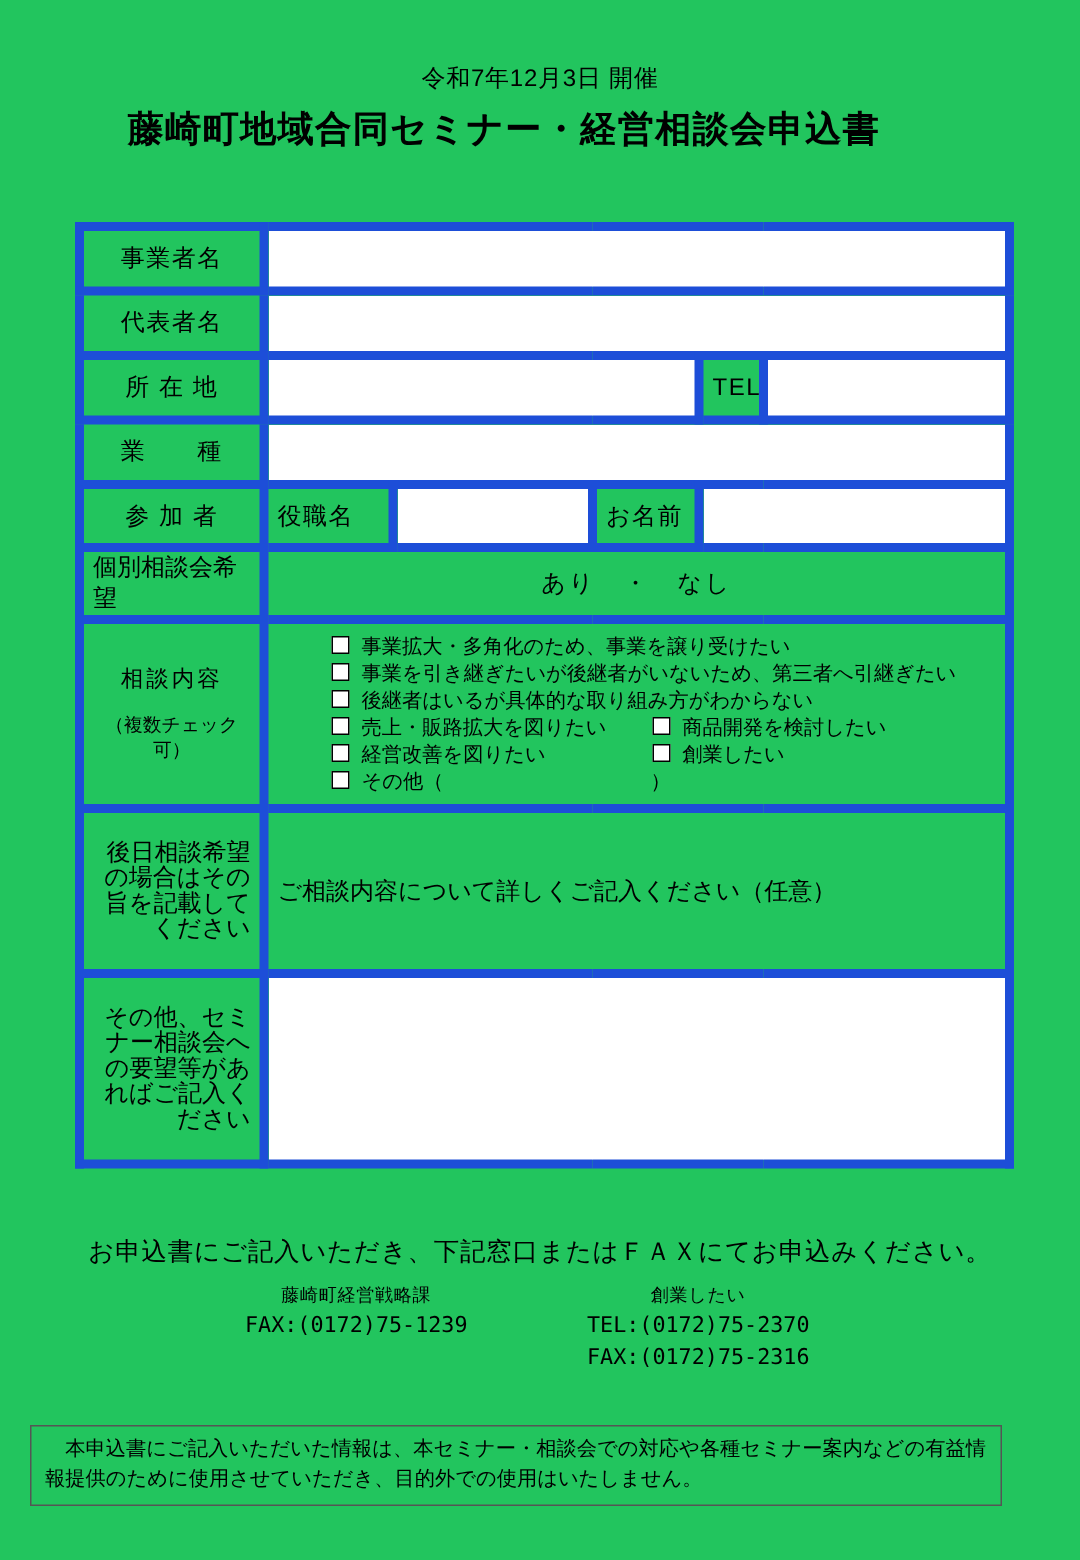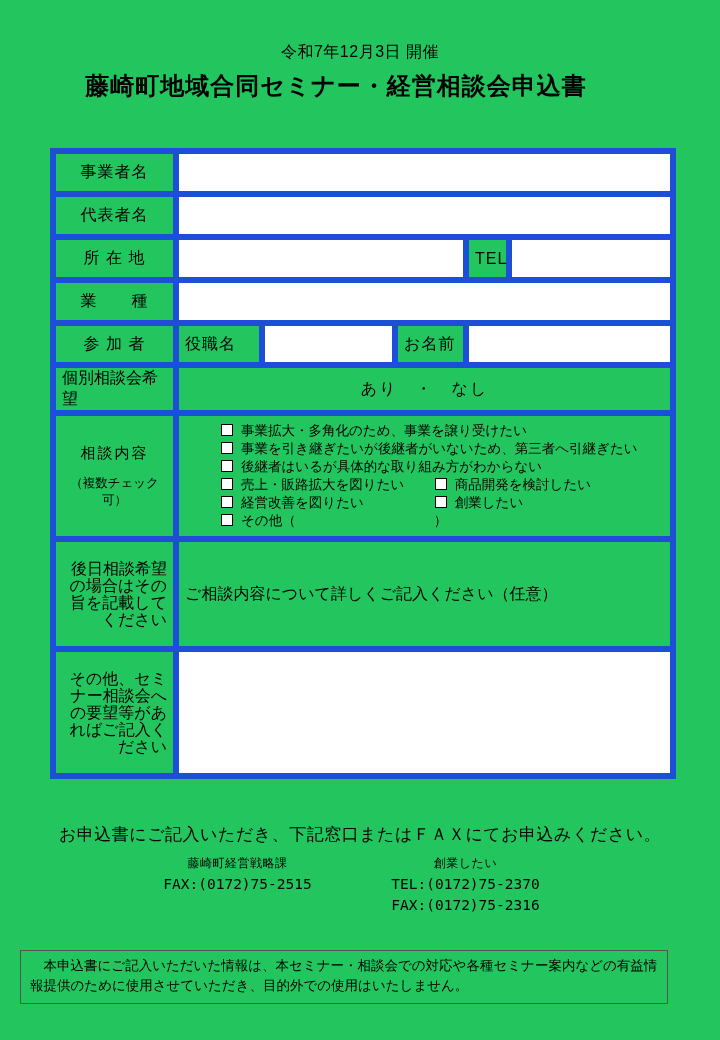--- a/index.html
+++ b/index.html
@@ -177,21 +177,21 @@
       <td class="lbl-top">その他、セミナー相談会への要望等があればご記入ください</td>
       <td class="input-cell" colspan="5"></td>
     </tr>
   </tbody>
     </table>
 
   <div class="instruction">お申込書にご記入いただき、下記窓口またはＦＡＸにてお申込みください。</div>
 
   <div class="contact contact-left">
     <div class="c-name">藤崎町経営戦略課</div>
-    <div class="c-fax">FAX:(0172)75-2515</div>
+    <div class="c-fax">FAX:(0172)75-1239</div>
   </div>
 
   <div class="contact contact-right">
     <div class="c-name">創業したい</div>
     <div class="c-tel">TEL:(0172)75-2370</div>
     <div class="c-fax">FAX:(0172)75-2316</div>
   </div>
 
   <div class="privacy-box">　本申込書にご記入いただいた情報は、本セミナー・相談会での対応や各種セミナー案内などの有益情報提供のために使用させていただき、目的外での使用はいたしません。</div>
 

